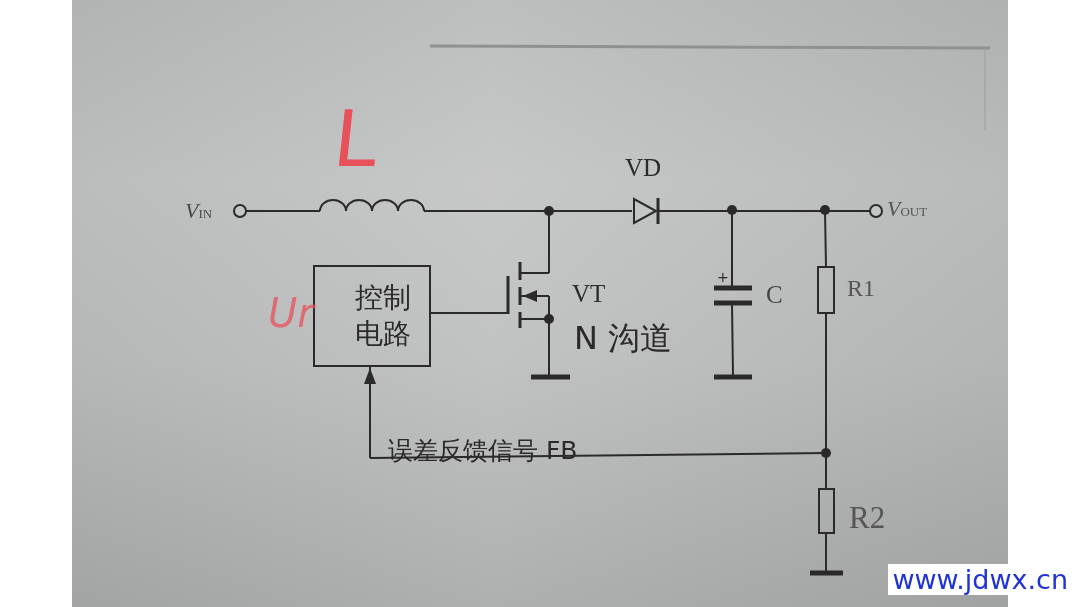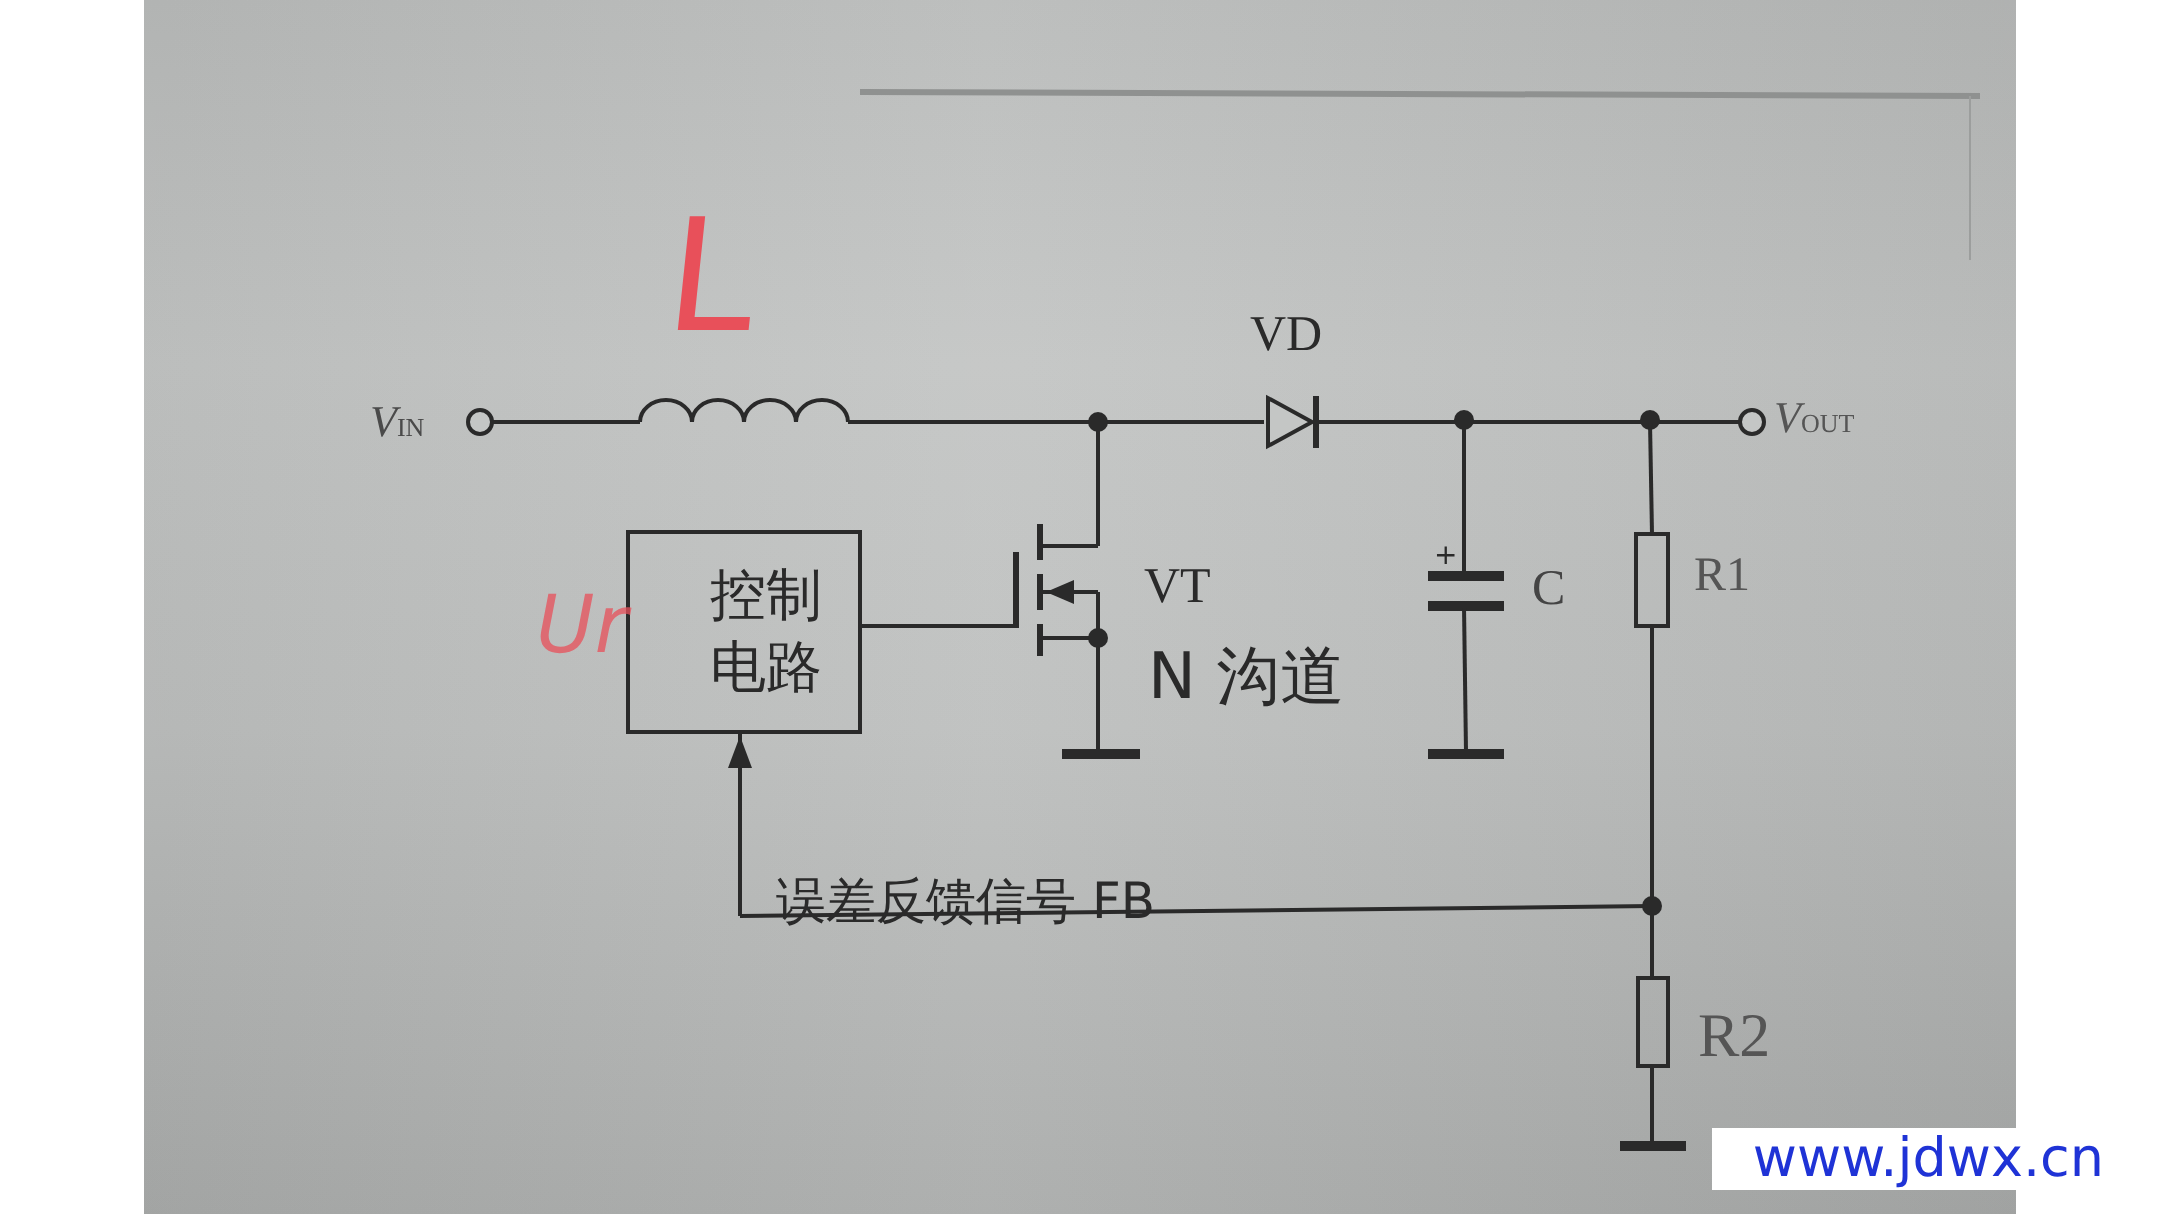--- a/index.html
+++ b/index.html
@@ -5,21 +5,21 @@
   html, body { margin:0; padding:0; }
   body { width:1080px; height:607px; background:#ffffff; position:relative; overflow:hidden; font-family:"DejaVu Serif", serif; }
   .photo { position:absolute; left:72px; top:0; width:936px; height:607px;
     background: linear-gradient(180deg, #b9bbba 0%, #c3c5c4 30%, #bdbfbe 60%, #a9abaa 100%); overflow:hidden; }
   .photo .shade { position:absolute; left:0; top:0; width:100%; height:100%;
     background: linear-gradient(90deg, rgba(0,0,0,0.04) 0%, rgba(255,255,255,0.06) 45%, rgba(0,0,0,0.05) 100%); }
   svg.schem { position:absolute; left:0; top:0; }
   .lbl { position:absolute; color:#2a2a2a; white-space:nowrap; }
   .serif { font-family:"Liberation Serif", "DejaVu Serif", serif; }
   .red { color:#e8505a; font-family:"DejaVu Sans", sans-serif; }
-  .wm { position:absolute; right:8px; bottom:12px; color:#1f33d6; font-family:"DejaVu Sans", sans-serif; font-size:27px; background:#ffffff; padding:0 20px; }
+  .wm { position:absolute; right:8px; bottom:12px; color:#1f33d6; font-family:"DejaVu Sans", sans-serif; font-size:27px; background:#ffffff; padding:0 4px; }
 </style>
 </head>
 <body>
 
 <div class="photo">
   <div class="shade"></div>
 
   <svg class="schem" width="936" height="607" viewBox="72 0 936 607">
     <g stroke="#2a2a2a" stroke-width="2" fill="none">
 

